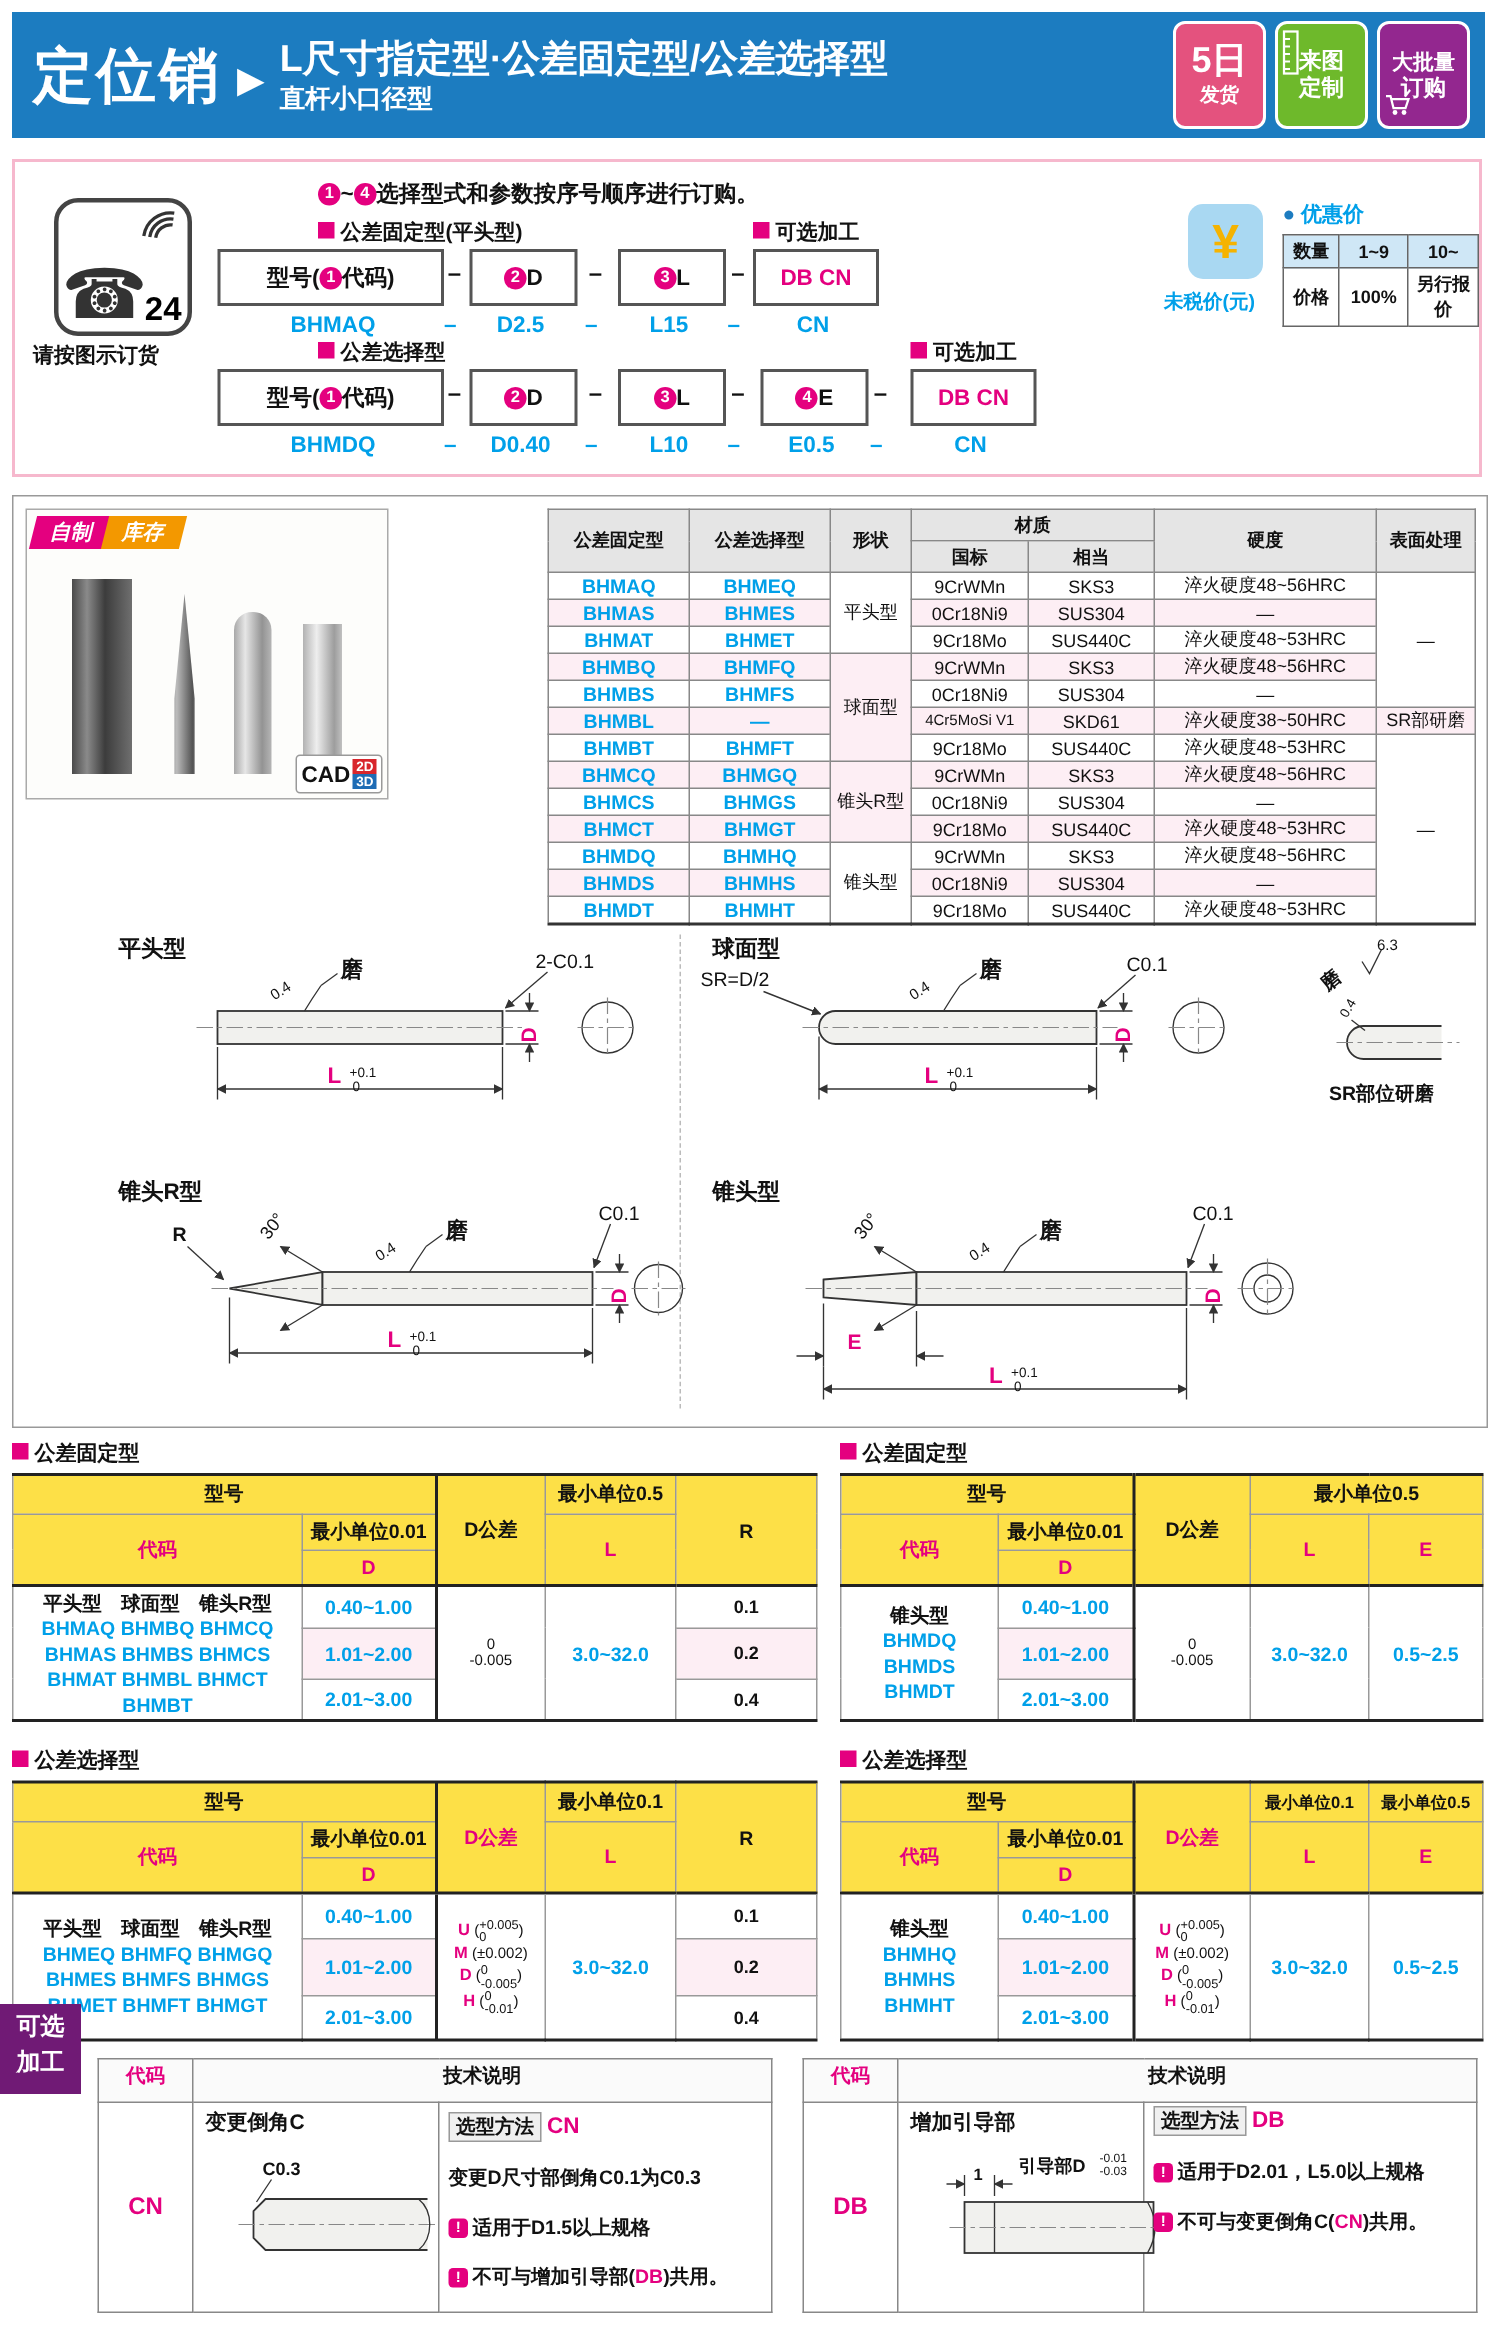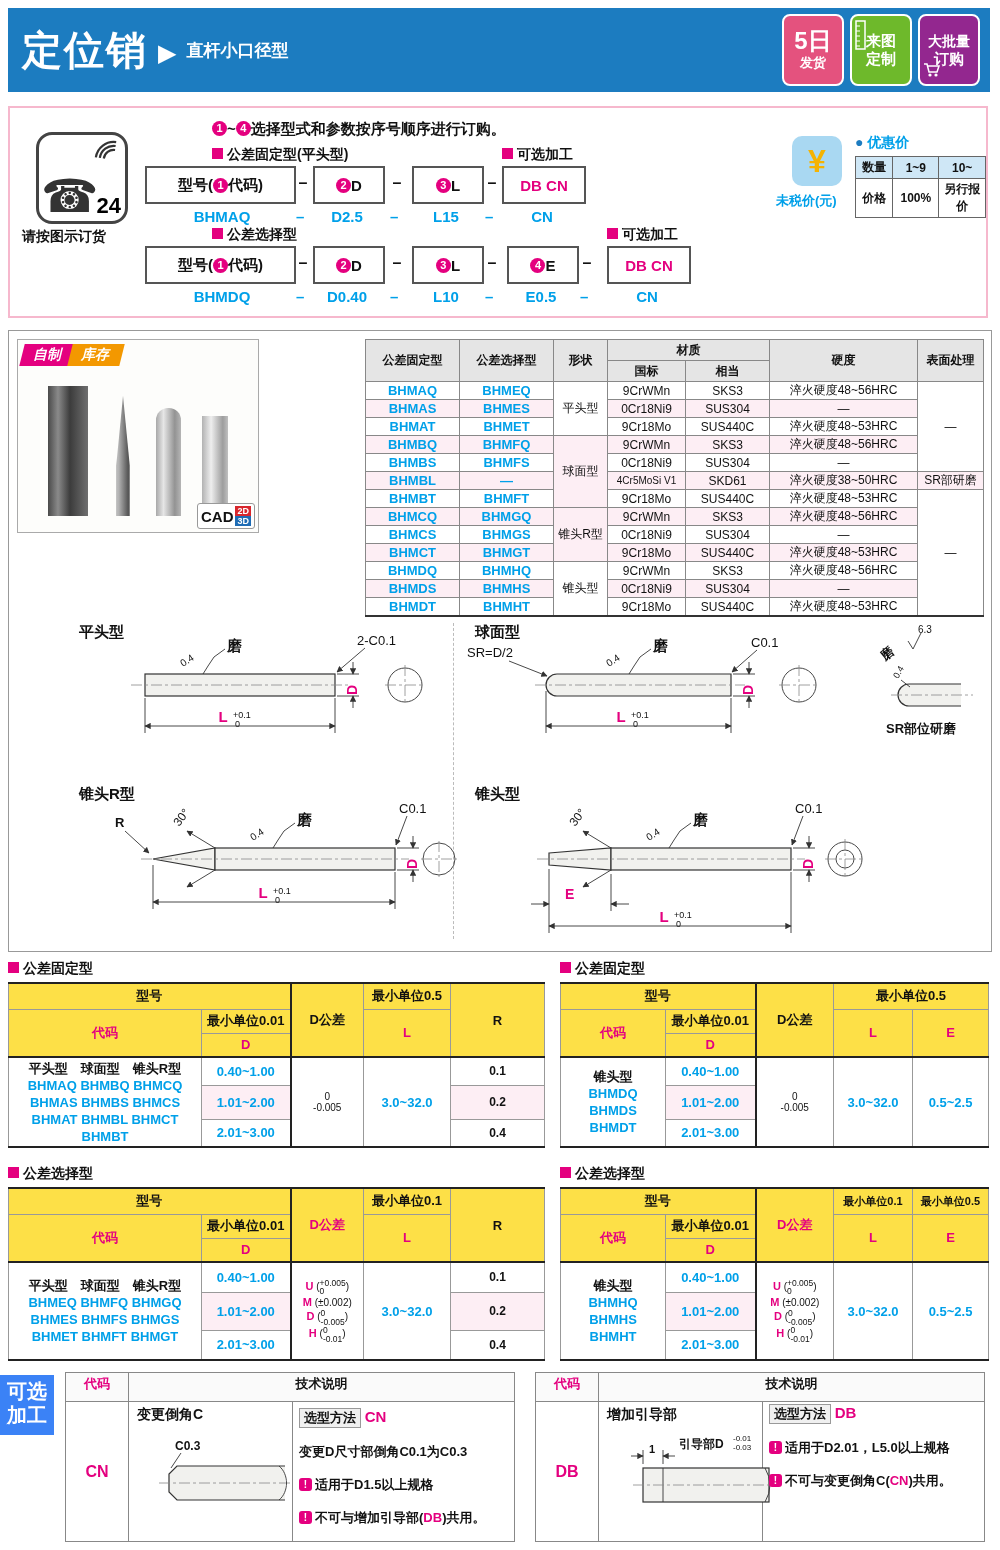--- a/index.html
+++ b/index.html
@@ -67,22 +67,22 @@
   .st .dval{color:#00a0e9;font-weight:bold;font-size:13px}
   .st .pk{background:#fdeef4}
   .st .tol{font-size:10px;line-height:11px}
   .st .codes{font-size:13px;font-weight:bold;line-height:17px}
   .st .codes .ty{color:#111}
   .st .codes .cd{color:#00a0e9}
   .stk{display:inline-block;font-size:8.5px;line-height:8.5px;text-align:left;vertical-align:middle}
   .topt{font-size:10px;line-height:12.5px;text-align:left;padding-left:3px}
   .topt .k{color:#e4007f;font-weight:bold;font-size:11px}
   
-  .opt-badge{left:0;top:1375px;width:54px;height:56px;background:#3b82f6;color:#fff;font-weight:bold;
-             font-size:20px;text-align:center;line-height:24px;padding-top:4px}
+  .opt-badge{left:0;top:1336px;width:54px;height:56px;background:#701a75;color:#fff;font-weight:bold;
+             font-size:16px;text-align:center;line-height:24px;padding-top:4px}
   .ot{border-collapse:collapse;table-layout:fixed;font-size:13px}
   .ot th,.ot td{border:1px solid #888;padding:2px 6px;vertical-align:top}
   .ot th{height:24px;text-align:center;font-weight:bold;background:#fafafa}
   .ot .occode{text-align:center;vertical-align:middle;font-size:16px;font-weight:bold;color:#e4007f}
   .ot .dtitle{font-weight:bold;font-size:14px;margin:2px 0 4px 2px}
   .mbox{display:inline-block;border:1px solid #999;background:#f0f0f0;font-weight:bold;padding:0 4px;font-size:13px}
   .warn{display:inline-block;width:13px;height:13px;background:#e4007f;color:#fff;font-weight:bold;
         font-size:10px;line-height:13px;text-align:center;border-radius:3px;margin-right:3px;vertical-align:1px}
   .oline{margin-top:15px;font-weight:bold;font-size:13px}
   
@@ -97,20 +97,21 @@
   .thin{stroke:#333;stroke-width:0.9;fill:none}
   .divider{border-left:1px dashed #bbb}
 </style>
 </head>
 <body>
 
 <div class="abs hdr">
   <div class="hdr-prod">定位销</div>
   <div class="hdr-arr">▶</div>
   <div>
+    <div class="hdr-t1">L尺寸指定型·公差固定型/公差选择型</div>
     <div class="hdr-t2">直杆小口径型</div>
   </div>
   <div class="badges">
     <div class="badge bd1">
       <span class="l1">5日</span>
       <span class="l2">发货</span>
     </div>
     <div class="badge bd2">
       <svg width="14" height="30" viewBox="0 0 14 30" style="position:absolute;left:2px;top:4px">
         <rect x="2" y="1" width="9" height="28" fill="none" stroke="#fff" stroke-width="1.5"></rect>

